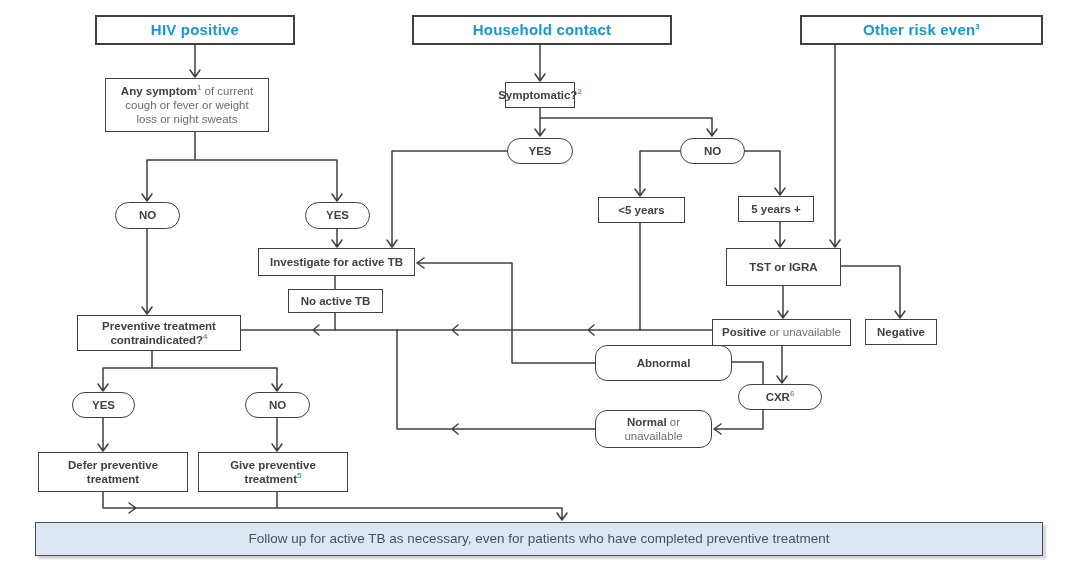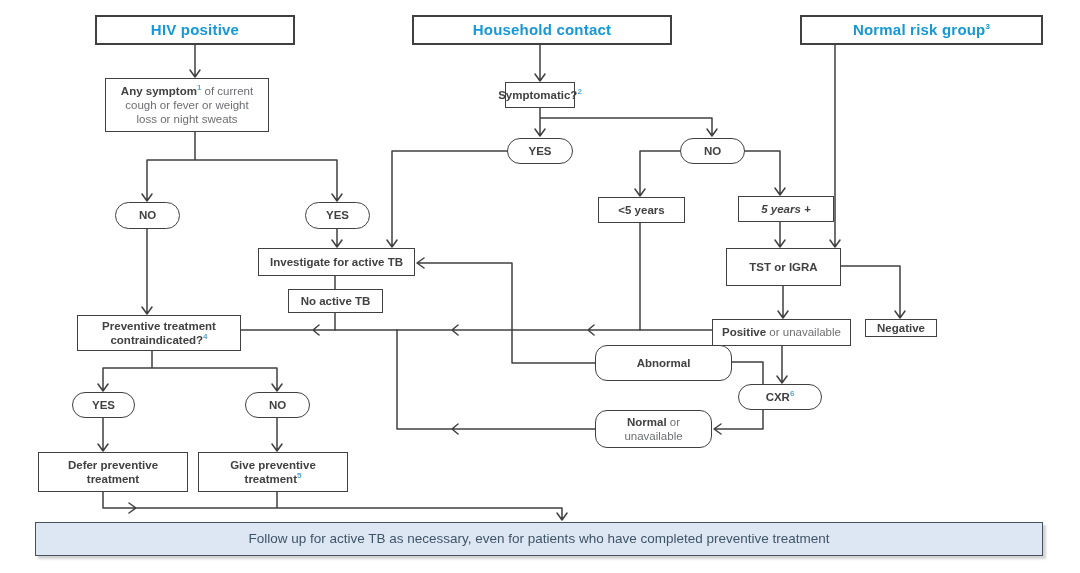--- a/index.html
+++ b/index.html
@@ -27,24 +27,24 @@
   }
   
   #h-hiv       {left:95px;  top:15px;  width:200px; height:30px;}
   #h-house     {left:412px; top:15px;  width:260px; height:30px;}
   #h-other     {left:800px; top:15px;  width:243px; height:30px;}
   #n-symptom   {left:105px; top:78px;  width:164px; height:54px; padding:2px 12px;}
   #n-symptomatic{left:505px;top:82px;  width:70px;  height:26px;}
   #p-yes-sym   {left:507px; top:138px; width:66px;  height:26px;}
   #p-no-sym    {left:680px; top:138px; width:65px;  height:26px;}
   #n-under5    {left:598px; top:197px; width:87px;  height:26px;}
-  #n-over5     {left:738px; top:196px; width:96px;  height:26px;font-style:italic;}
+  #n-over5     {left:738px; top:196px; width:76px;  height:26px;}
   #n-tst       {left:726px; top:248px; width:115px; height:38px;}
   #n-positive  {left:712px; top:319px; width:139px; height:27px;}
-  #n-negative  {left:865px; top:319px; width:72px;  height:18px;}
+  #n-negative  {left:865px; top:319px; width:72px;  height:26px;}
   #p-no-hiv    {left:115px; top:202px; width:65px;  height:27px;}
   #p-yes-hiv   {left:305px; top:202px; width:65px;  height:27px;}
   #n-invest    {left:258px; top:248px; width:157px; height:28px;}
   #n-noactive  {left:288px; top:289px; width:95px;  height:24px;}
   #n-contra    {left:77px;  top:315px; width:164px; height:36px;}
   #p-yes2      {left:72px;  top:392px; width:63px;  height:26px;}
   #p-no2       {left:245px; top:392px; width:65px;  height:26px;}
   #n-defer     {left:38px;  top:452px; width:150px; height:40px;}
   #n-give      {left:198px; top:452px; width:150px; height:40px;}
   #p-abnormal  {left:595px; top:345px; width:137px; height:36px; border-radius:12px;}
@@ -86,21 +86,21 @@
     <path d="M103 492 V508 H562 V519 M557 513 L562 520 L567 513 M277 492 V508 M129 503 L136 508 L129 513"></path>
   </svg>
 
   <div class="box header" id="h-hiv">
     <span>HIV positive</span>
   </div>
   <div class="box header" id="h-house">
     <span>Household contact</span>
   </div>
   <div class="box header" id="h-other">
-    <span><span>Normal risk group</span><sup>3</sup></span>
+    <span><span>Other risk even</span><sup>3</sup></span>
   </div>
 
   <div class="box" id="n-symptom">
     <span><b>Any symptom</b><sup>1</sup><span class="gray"> of current cough or fever or weight loss or night sweats</span></span>
   </div>
 
   <div class="box" id="n-symptomatic">
     <span class="nowrap"><b>Symptomatic?</b><sup>2</sup></span>
   </div>
 

